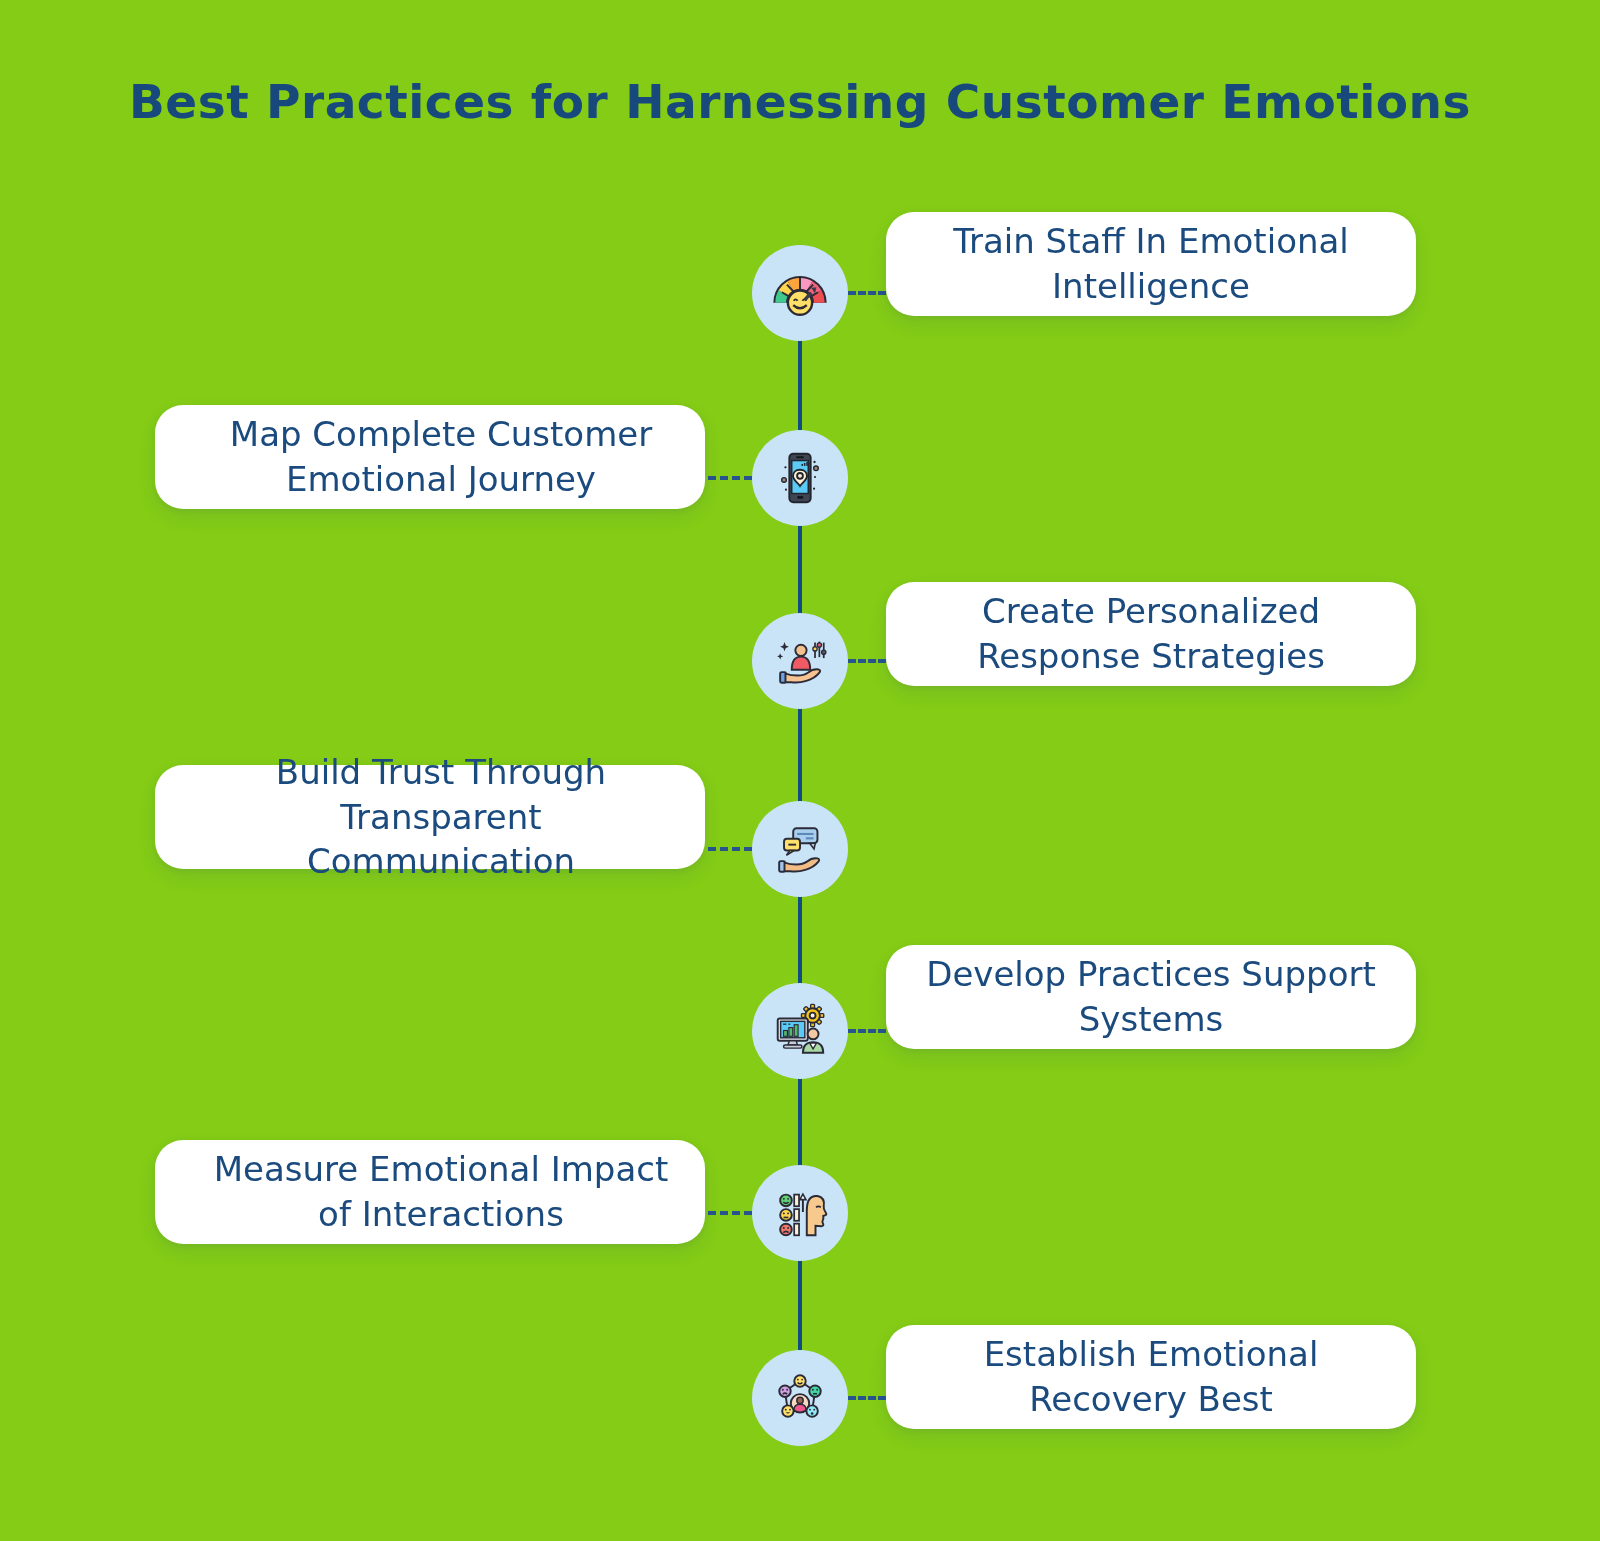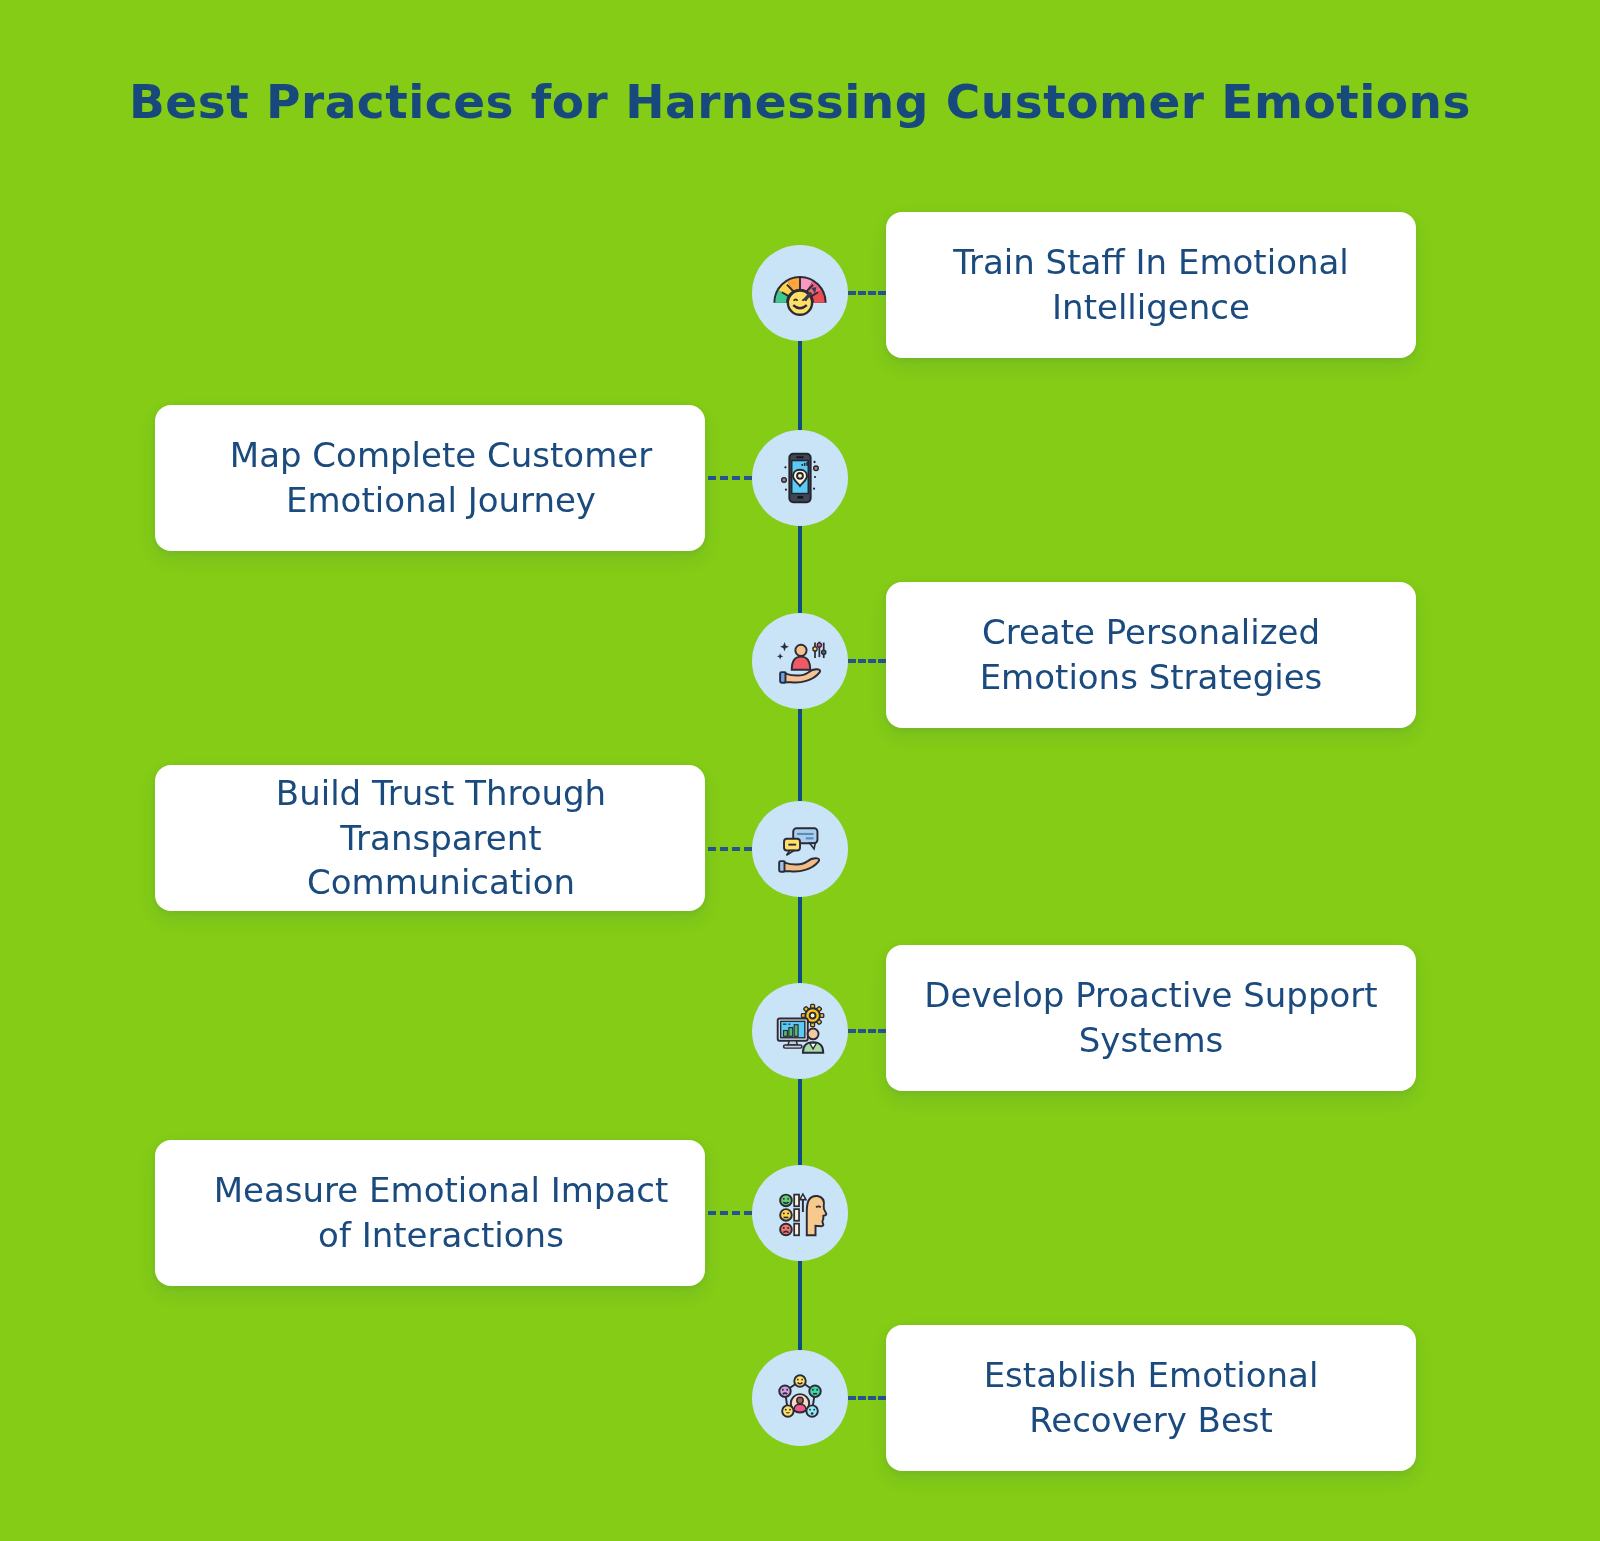--- a/index.html
+++ b/index.html
@@ -43,23 +43,23 @@
     justify-content: center;
   }
   .connector {
     position: absolute;
     height: 0;
     border-top: 4px dashed #27548f;
   }
   .card {
     position: absolute;
     width: 550px;
-    height: 146px;
+    height: 104px;
     background: #ffffff;
-    border-radius: 16px;
+    border-radius: 28px;
     box-shadow: 0 8px 18px rgba(23,73,125,0.10), 0 2px 5px rgba(23,73,125,0.07);
     display: flex;
     align-items: center;
     justify-content: center;
     text-align: center;
     padding: 0 26px;
     box-sizing: border-box;
     color: #1b4b7e;
     font-size: 34px;
     font-weight: 500;
@@ -147,21 +147,21 @@
         <circle cx="52" cy="15.5" r="2.2" fill="#ef5a64" stroke="#2b2b38" stroke-width="1.4"></circle>
         <circle cx="56.5" cy="23" r="2.2" fill="#545a66" stroke="#2b2b38" stroke-width="1.4"></circle>
         <circle cx="33" cy="21" r="5.8" fill="#f3c08f" stroke="#2b2b38" stroke-width="2"></circle>
         <path d="M23.5 41 Q23.5 27.5 33 27.5 Q42.5 27.5 42.5 41 Z" fill="#ef5a64" stroke="#2b2b38" stroke-width="2"></path>
         <rect x="11.5" y="43.5" width="6" height="11" rx="1.5" fill="#6ba3e8" stroke="#2b2b38" stroke-width="2"></rect>
         <path d="M17 45 L17 54 L23 54 Q31 55 38.5 52.5 Q47.5 50 52.2 43.8 Q53.8 41.4 51 40.7 Q45 40 40.5 43.8 Q36 47 29.5 47 Q22.5 47 17 45 Z" fill="#f6c391" stroke="#2b2b38" stroke-width="2"></path>
       </svg>
     </span>
   </div>
   <div class="card right" style="top:582px;">
-    <span>Create Personalized Emotions Strategies</span>
+    <span>Create Personalized Response Strategies</span>
   </div>
 
   <div class="connector" style="top:847px;left:708px;width:44px;"></div>
   <div class="node-circle" style="top:801px;">
     <span>
       <svg width="62" height="62" viewBox="0 0 64 64">
         <rect x="25" y="10.5" width="25" height="15.5" rx="3.5" fill="#aacfee" stroke="#2b2b38" stroke-width="2"></rect>
         <path d="M42 26 L46.5 32 L47.8 26 Z" fill="#aacfee" stroke="#2b2b38" stroke-width="1.6"></path>
         <line x1="29" y1="16.5" x2="46" y2="16.5" stroke="#5d88b8" stroke-width="2.2"></line>
         <line x1="38" y1="21" x2="46" y2="21" stroke="#5d88b8" stroke-width="2.2"></line>
@@ -204,21 +204,21 @@
         <rect x="26" y="25.5" width="4" height="12" fill="#57b86b" stroke="#2b2b38" stroke-width="1.2"></rect>
         <path d="M21 42 L28 42 L29.5 46.5 L19.5 46.5 Z" fill="#c6ccd8" stroke="#2b2b38" stroke-width="1.5"></path>
         <rect x="15" y="46.5" width="19" height="3.2" rx="1.6" fill="#c6ccd8" stroke="#2b2b38" stroke-width="1.5"></rect>
         <path d="M35 54.5 Q35 43.5 45.5 43.5 Q56 43.5 56 54.5 Z" fill="#a9d9a4" stroke="#2b2b38" stroke-width="2"></path>
         <path d="M42 44.5 L45.5 50.5 L49 44.5 Z" fill="#ffffff" stroke="#2b2b38" stroke-width="1.4"></path>
         <circle cx="45.5" cy="35" r="5.6" fill="#f3c9a1" stroke="#2b2b38" stroke-width="2"></circle>
       </svg>
     </span>
   </div>
   <div class="card right" style="top:945px;">
-    <span>Develop Proactive Support Systems</span>
+    <span>Develop Practices Support Systems</span>
   </div>
 
   <div class="connector" style="top:1211px;left:708px;width:44px;"></div>
   <div class="node-circle" style="top:1165px;">
     <span>
       <svg width="62" height="62" viewBox="0 0 64 64">
         <path d="M39 55 L39 30 Q39 13 50 14.5 Q58 16 56.5 25 Q56 28 58.5 31.5 Q60 33.6 58 34.3 L56 34.9 Q56.5 38 55.5 39.5 Q54.5 41 56 43.5 Q56.5 45.6 54 45.6 L48 45.3 L48 55 Z" fill="#f8c98d" stroke="#2b2b38" stroke-width="2"></path>
         <path d="M48.5 26 Q51 24.4 53.5 26" fill="none" stroke="#2b2b38" stroke-width="1.8"></path>
         <rect x="26" y="13" width="5" height="12" fill="#fdf0d5" stroke="#2b2b38" stroke-width="1.8"></rect>
         <rect x="26" y="28" width="5" height="12" fill="#fdf0d5" stroke="#2b2b38" stroke-width="1.8"></rect>

